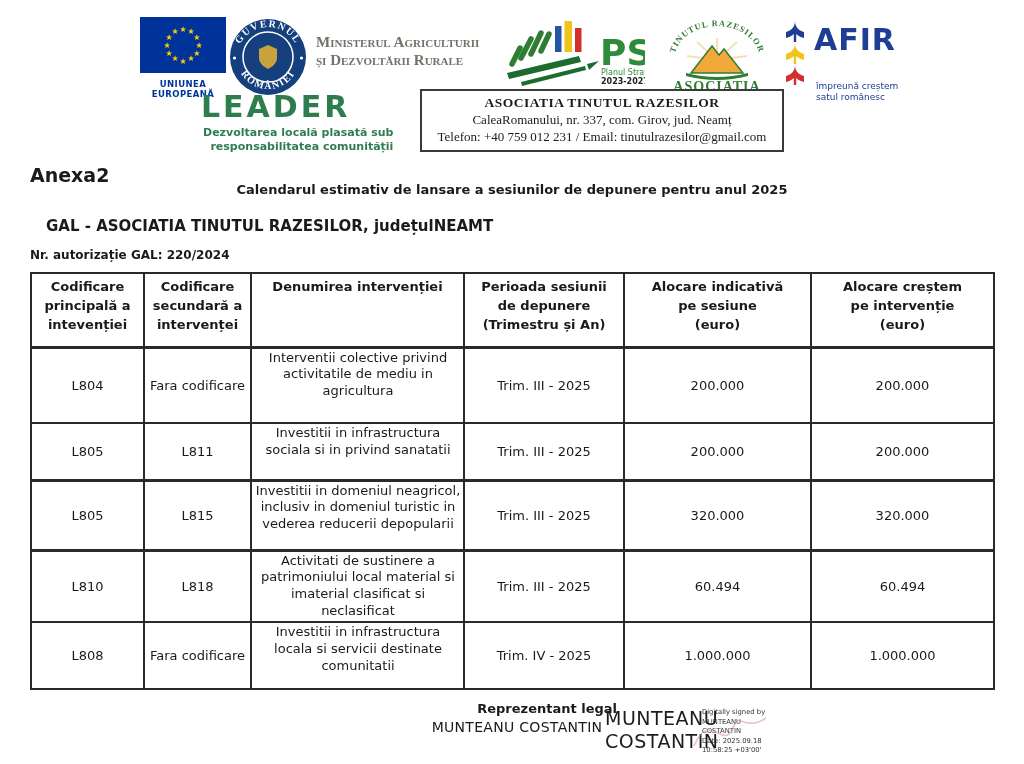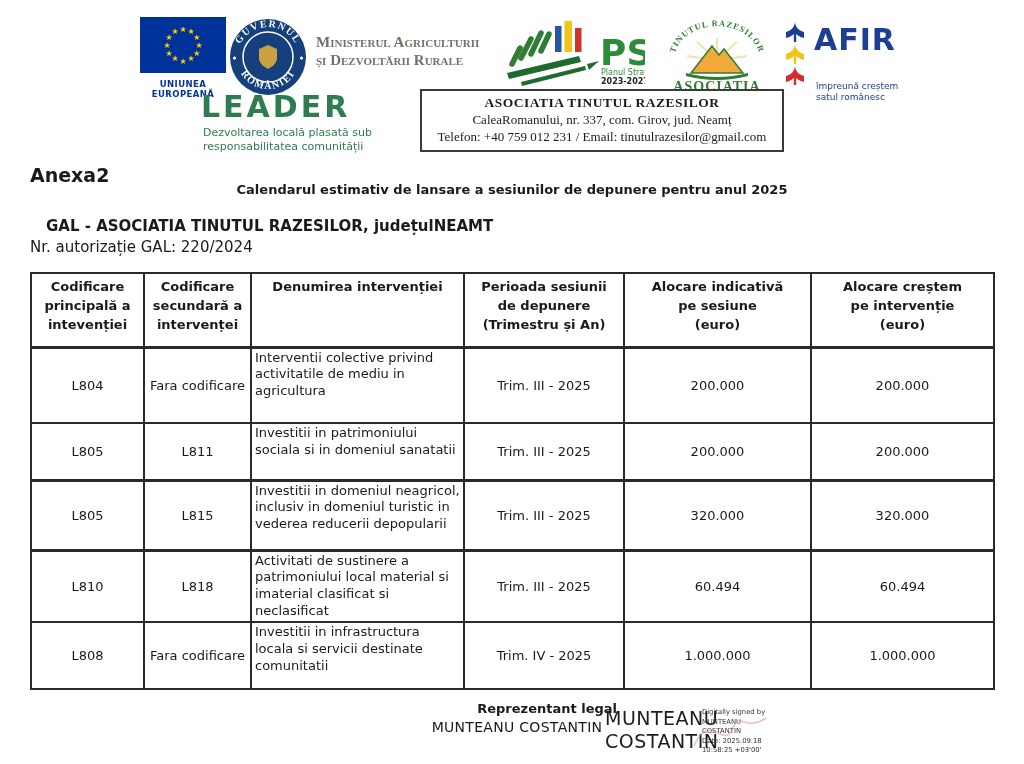--- a/index.html
+++ b/index.html
@@ -7,40 +7,40 @@
         font-family:"DejaVu Sans",sans-serif;color:#1a1a1a;}
   .abs{position:absolute;}
 
   
   #eu-caption{left:129px;top:79px;width:108px;text-align:center;font-size:8.5px;font-weight:bold;color:#003399;letter-spacing:.4px;}
   #ministry{left:316px;top:33px;width:190px;font-family:"Liberation Serif",serif;
             font-variant:small-caps;font-size:15px;font-weight:600;color:#72726a;line-height:1.2;}
   #afir-abbr{left:814px;top:22px;font-size:30px;font-weight:bold;color:#1d3e94;letter-spacing:1px;}
   #afir-tag{left:816px;top:57px;font-size:9px;color:#1d3e94;line-height:1.25;margin-top:24px;}
   #leader-title{left:201px;top:92px;font-size:30px;font-weight:bold;color:#2e7d4f;letter-spacing:3px;line-height:1;}
-  #leader-tag{left:203px;top:126px;font-size:11px;font-weight:normal;color:#2e7d4f;line-height:1.3;}
+  #leader-tag{left:203px;top:126px;font-size:11px;font-weight:bold;color:#2e7d4f;line-height:1.3;text-align:right;}
 
   #contact-box{left:399px;top:89px;width:356px;border:2px solid #3a3a3a;background:#fff;
                text-align:center;padding:4px 2px 5px 2px;font-family:"Liberation Serif",serif;margin-left:21px;}
   #contact-box .l1{font-weight:bold;font-size:13.5px;letter-spacing:.5px;}
   #contact-box .l2,#contact-box .l3{font-size:13px;margin-top:1px;}
 
   
   #annex{left:30px;top:164px;font-size:19px;font-weight:bold;}
   #doc-title{left:0;top:182px;width:1024px;text-align:center;font-size:13px;font-weight:bold;}
   #gal1{left:46px;top:217px;font-size:15px;font-weight:bold;}
-  #gal2{left:30px;top:238px;font-size:15px;font-weight:normal;}
+  #gal2{left:30px;top:248px;font-size:12px;font-weight:bold;}
 
   
   #main-table{position:absolute;left:30px;top:272px;width:963px;border-collapse:collapse;table-layout:fixed;}
   #main-table th,#main-table td{border:2px solid #2a2a2a;font-size:13px;overflow:hidden;}
   #main-table th{font-weight:bold;text-align:center;vertical-align:top;padding-top:4px;
                  white-space:pre-line;line-height:1.45;border-bottom-width:3px;}
   #main-table td{text-align:center;vertical-align:middle;padding:2px 3px;}
-  #main-table td.desc{text-align:left;vertical-align:top;line-height:1.3;padding:1px 2px 1px 3px;}
+  #main-table td.desc{text-align:center;vertical-align:top;line-height:1.3;padding:1px 2px 1px 3px;}
   #main-table tr.thick-top td{border-top-width:3px;}
 
   
   #sig-role{left:417px;top:701px;width:200px;text-align:right;font-size:13px;font-weight:bold;}
   #sig-name{left:397px;top:719px;width:240px;text-align:center;font-size:14px;letter-spacing:.3px;}
   #dsig-name{left:605px;top:707px;font-size:19px;color:#1c1c1c;line-height:1.2;letter-spacing:.5px;}
   #dsig-details{left:702px;top:708px;font-size:6.8px;color:#333;line-height:1.4;white-space:pre-line;}
 </style>
 </head>
 <body>
@@ -193,21 +193,21 @@
         <td>L804</td>
         <td>Fara codificare</td>
         <td class="desc">Interventii colective privind activitatile de mediu in agricultura</td>
         <td>Trim. III - 2025</td>
         <td>200.000</td>
         <td>200.000</td>
       </tr>
       <tr style="height:57px">
         <td>L805</td>
         <td>L811</td>
-        <td class="desc">Investitii in patrimoniului sociala si in domeniul sanatatii</td>
+        <td class="desc">Investitii in infrastructura sociala si in privind sanatatii</td>
         <td>Trim. III - 2025</td>
         <td>200.000</td>
         <td>200.000</td>
       </tr>
       <tr class="thick-top" style="height:70px">
         <td>L805</td>
         <td>L815</td>
         <td class="desc">Investitii in domeniul neagricol, inclusiv in domeniul turistic in vederea reducerii depopularii</td>
         <td>Trim. III - 2025</td>
         <td>320.000</td>

